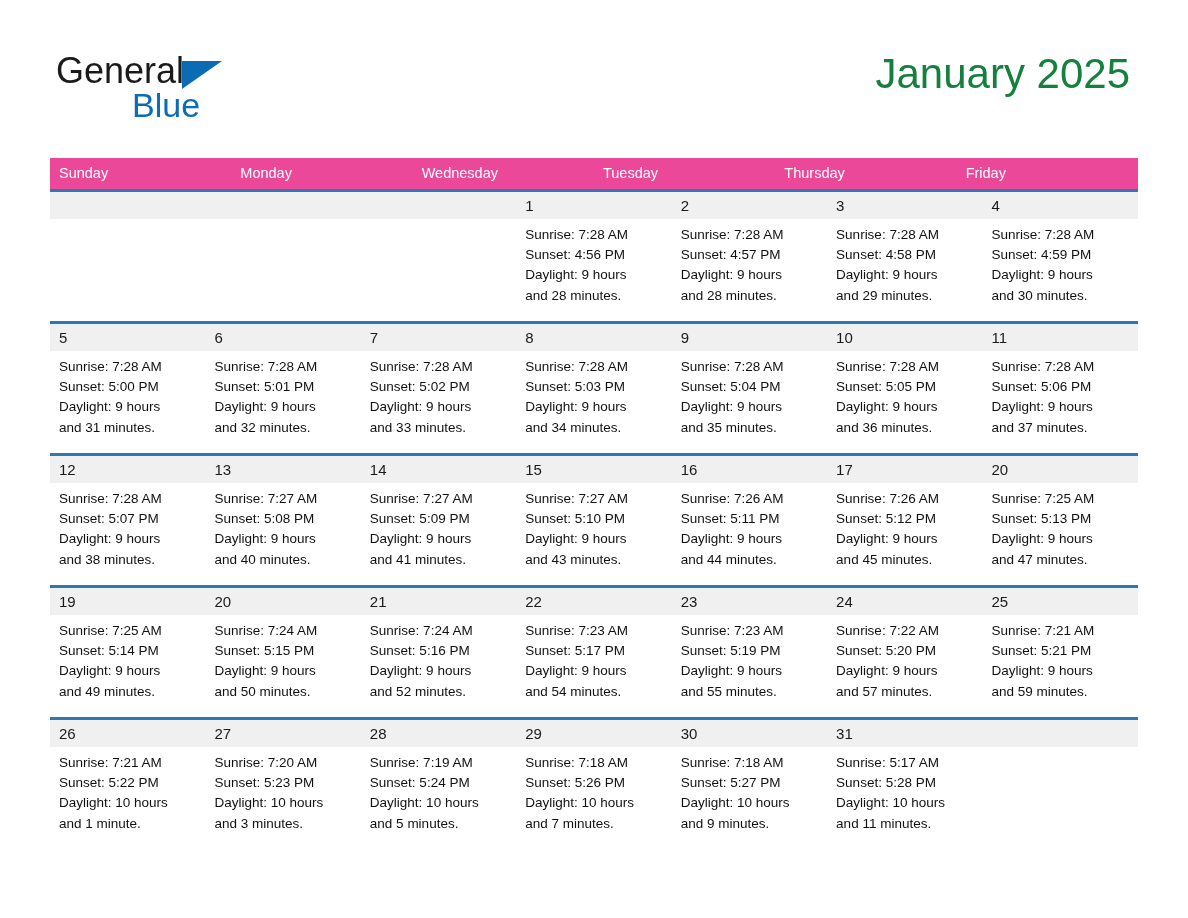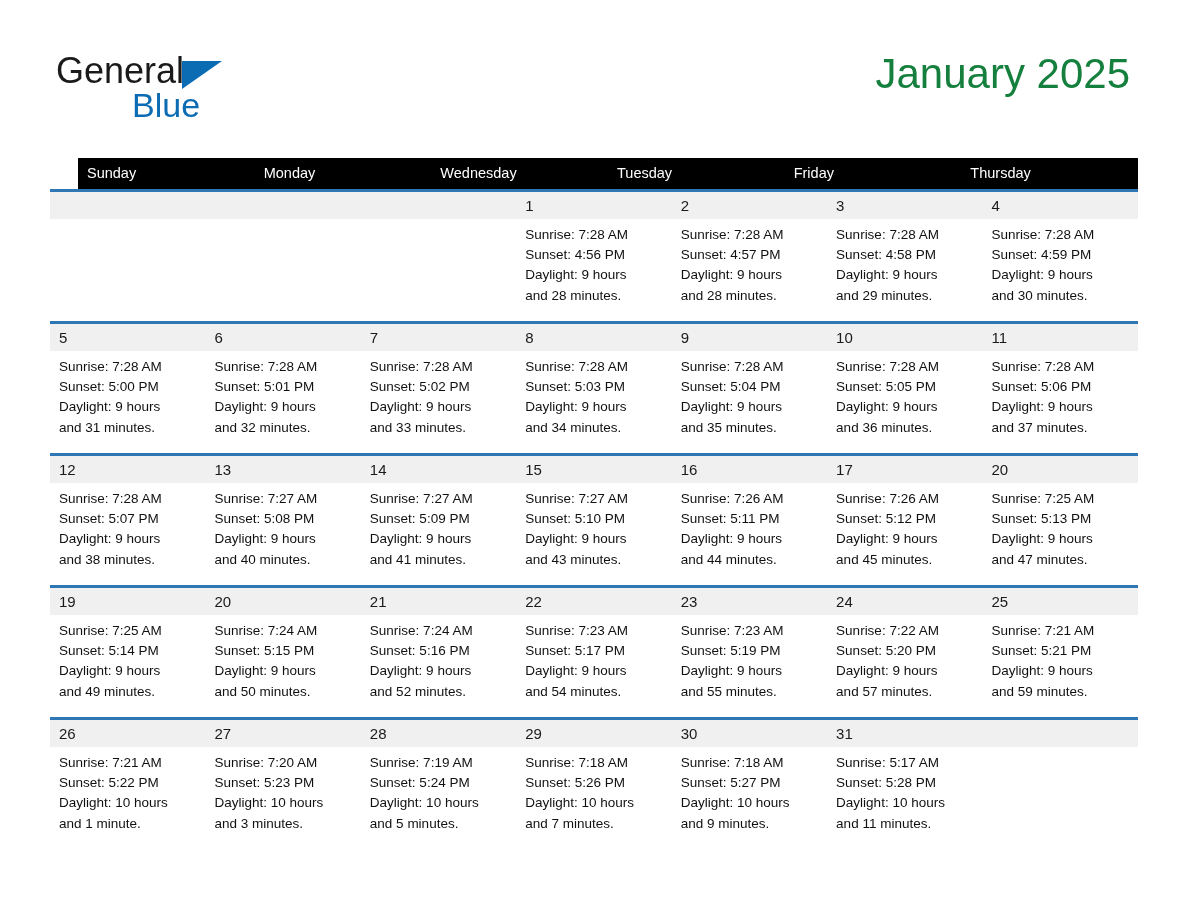--- a/index.html
+++ b/index.html
@@ -95,23 +95,22 @@
 
   
   .calendar {
     position: absolute;
     left: 50px;
     top: 158px;
     width: 1088px;
   }
   .dow-row {
     display: flex;
-    background: #000000;
+    background: #ec4899;
     height: 31px;
-    margin-left: 28px;
   }
   .dow {
     flex: 1 1 0;
     color: #ffffff;
     font-size: 14.5px;
     line-height: 31px;
     padding-left: 9px;
     box-sizing: border-box;
     white-space: nowrap;
   }
@@ -177,22 +176,22 @@
 
   </div>
 
   <div class="calendar">
 
     <div class="dow-row">
       <div class="dow">Sunday</div>
       <div class="dow">Monday</div>
       <div class="dow">Wednesday</div>
       <div class="dow">Tuesday</div>
+      <div class="dow">Thursday</div>
       <div class="dow">Friday</div>
-      <div class="dow">Thursday</div>
     </div>
 
     <div class="week">
       <div class="day empty">
         <div class="day-band"></div>
         <div class="day-body"></div>
       </div>
       <div class="day empty">
         <div class="day-band"></div>
         <div class="day-body"></div>

